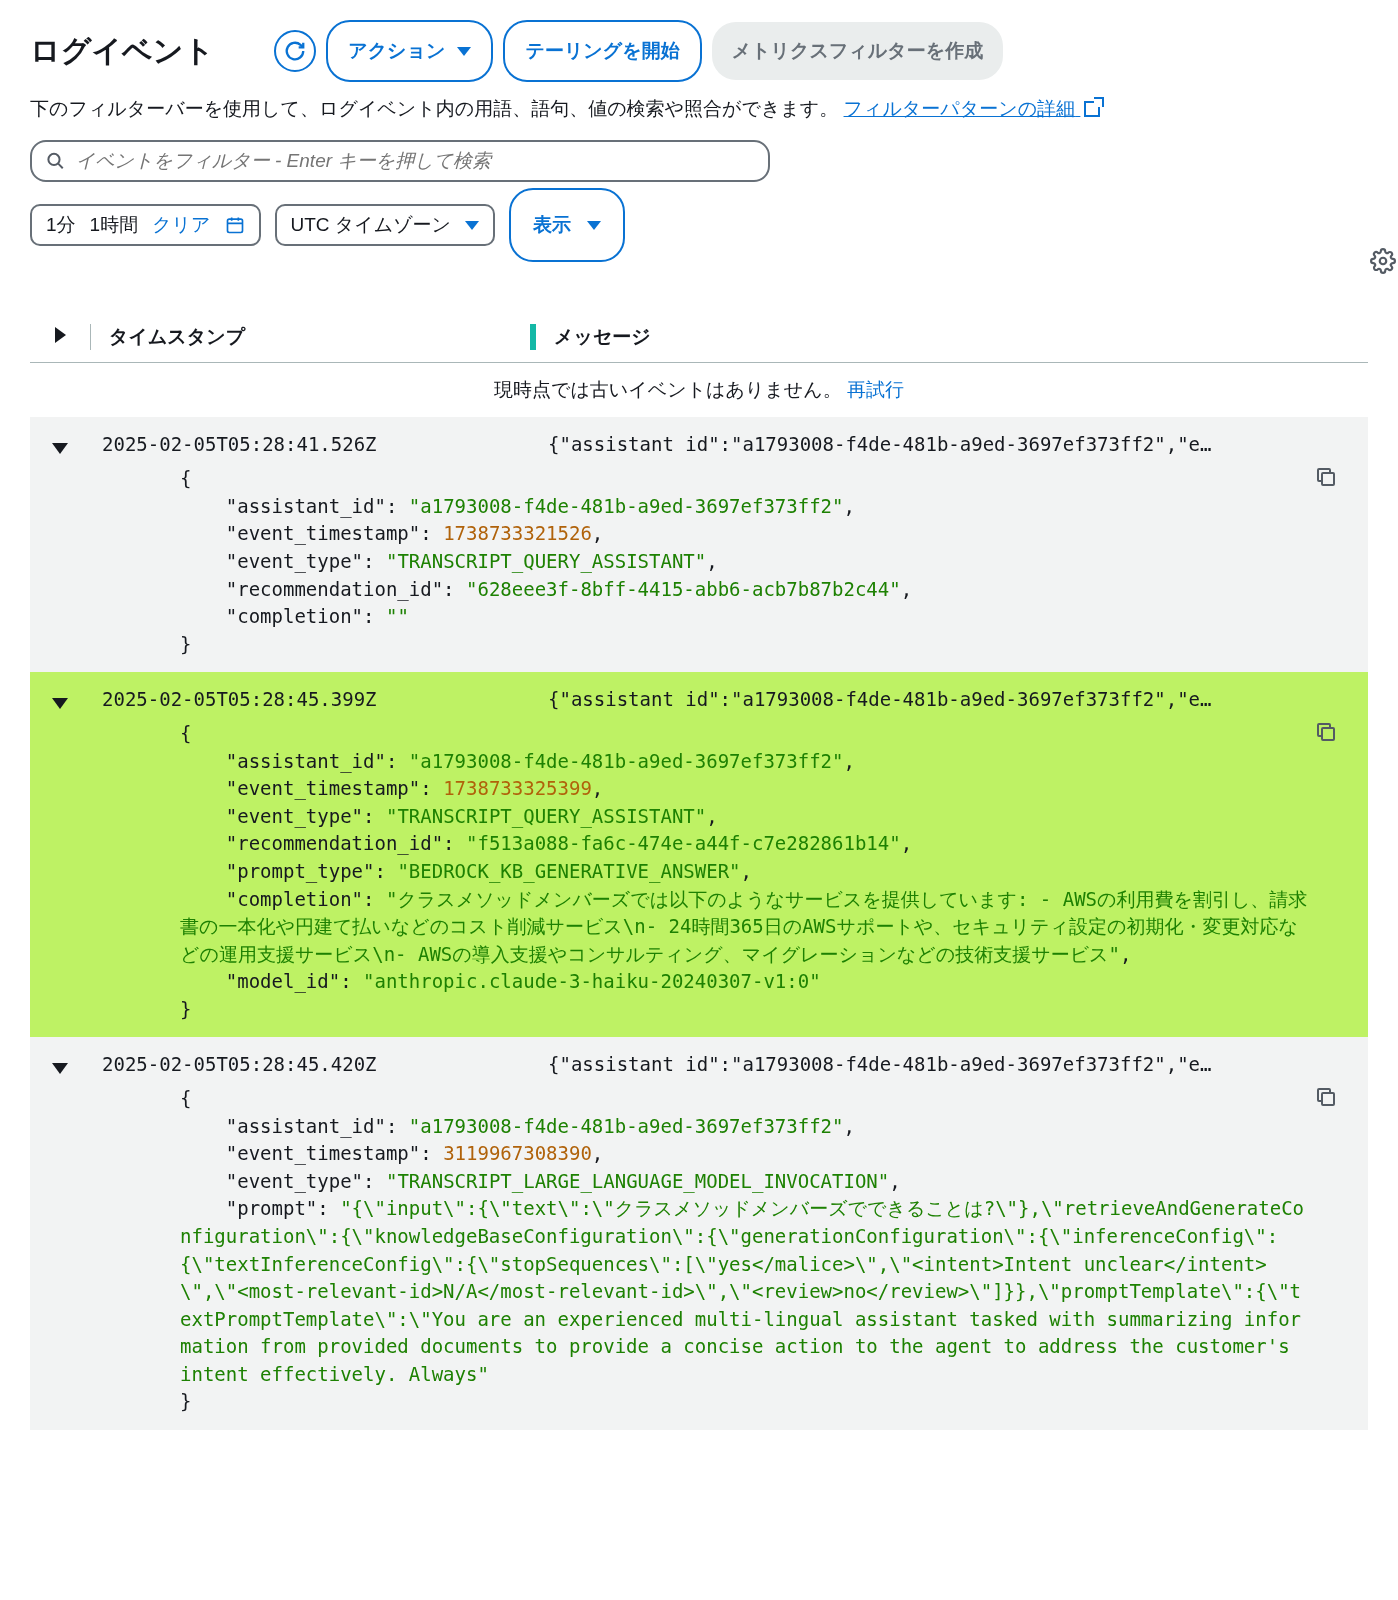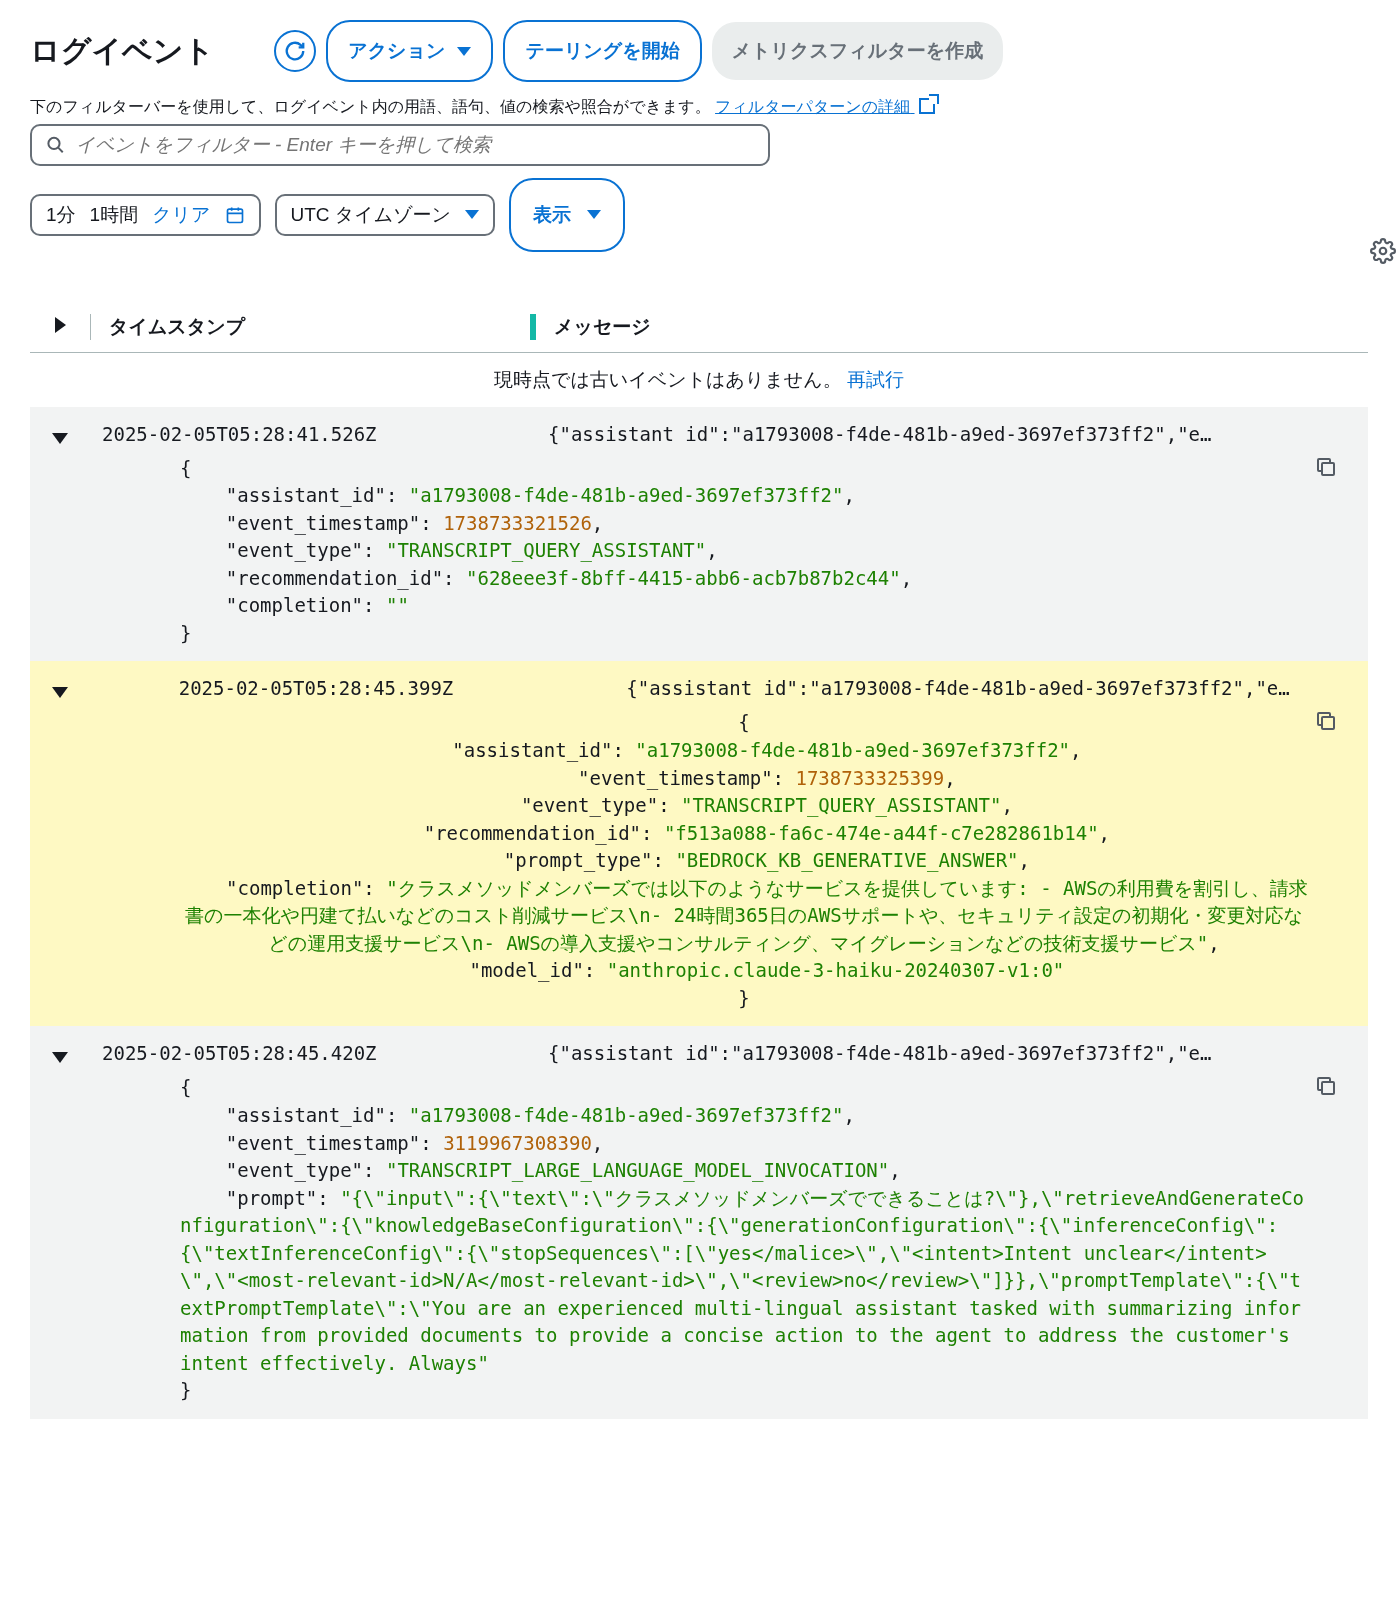--- a/index.html
+++ b/index.html
@@ -3,25 +3,25 @@
 <meta charset="utf-8">
 <style>
 * { box-sizing: border-box; margin: 0; padding: 0; }
 body { font-family: -apple-system, BlinkMacSystemFont, "Segoe UI", sans-serif; font-size: 19px; color: #16191f; background: #fff; padding: 20px 30px; width: 1398px; }
 .header-row { display: flex; align-items: center; gap: 10px; margin-bottom: 12px; flex-wrap: wrap; }
 .page-title { font-size: 30px; font-weight: 700; margin-right: 50px; }
 .icon-btn { width: 42px; height: 42px; border: 2px solid #0972d3; border-radius: 50%; background: #fff; display: inline-flex; align-items: center; justify-content: center; cursor: pointer; }
 .btn { border: 2px solid #0972d3; background: #fff; color: #0972d3; font-weight: 700; font-size: 19px; padding: 16px 20px; border-radius: 24px; cursor: pointer; display: inline-flex; align-items: center; gap: 12px; }
 .btn-disabled { border: none; background: #eaeded; color: #687078; cursor: default; }
 .caret-down { width: 0; height: 0; border-left: 7px solid transparent; border-right: 7px solid transparent; border-top: 9px solid #0972d3; display: inline-block; }
-.subtitle { font-size: 16px; color: #16191f; margin-bottom: 4px; line-height: 1.6; }
+.subtitle { font-size: 19px; color: #16191f; margin-bottom: 16px; line-height: 1.6; }
 .link { color: #0972d3; text-decoration: underline; cursor: pointer; }
 .ext-icon { display: inline-block; width: 16px; height: 16px; border: 2px solid #0972d3; position: relative; margin-left: 4px; vertical-align: -2px; }
 .ext-icon::after { content: ""; position: absolute; top: -6px; right: -6px; width: 8px; height: 8px; background: #fff; border-top: 2px solid #0972d3; border-right: 2px solid #0972d3; }
-.search-box { display: flex; align-items: center; border: 2px solid #687078; border-radius: 10px; padding: 8px 14px; width: 740px; margin-bottom: 12px; }
+.search-box { display: flex; align-items: center; border: 2px solid #687078; border-radius: 16px; padding: 8px 14px; width: 740px; margin-bottom: 6px; }
 .search-box input { border: none; outline: none; font-size: 19px; width: 100%; font-style: italic; color: #687078; }
 .controls-row { display: flex; align-items: center; gap: 14px; position: relative; }
 .box { border: 2px solid #687078; border-radius: 10px; padding: 6px 14px; display: inline-flex; align-items: center; gap: 14px; font-size: 19px; background: #fff; }
 .display-btn { border: 2px solid #0972d3; border-radius: 24px; padding: 22px 22px; display: inline-flex; align-items: center; gap: 16px; font-weight: 700; color: #0972d3; cursor: pointer; font-size: 19px; }
 .gear { position: absolute; right: -28px; top: 60px; cursor: pointer; }
 .table-header { display: flex; align-items: center; border-bottom: 1px solid #aab7b8; padding: 12px 0; margin-top: 50px; }
 .th-expand { width: 60px; text-align: center; }
 .th-ts { width: 440px; font-weight: 700; font-size: 19px; padding-left: 18px; border-left: 1px solid #aab7b8; }
 .th-msg { flex: 1; font-weight: 700; font-size: 19px; padding-left: 18px; border-left: 6px solid #14b8a6; }
 .no-older { text-align: center; padding: 14px 0; font-size: 19px; }
@@ -127,21 +127,21 @@
             <rect x="8" y="8" width="12" height="12" rx="1"></rect>
             <path d="M16 8V5a1 1 0 0 0-1-1H5a1 1 0 0 0-1 1v10a1 1 0 0 0 1 1h3"></path>
           </svg></span>{
     <span class="key">"assistant_id"</span>: <span class="str">"a1793008-f4de-481b-a9ed-3697ef373ff2"</span>,
     <span class="key">"event_timestamp"</span>: <span class="num">1738733321526</span>,
     <span class="key">"event_type"</span>: <span class="str">"TRANSCRIPT_QUERY_ASSISTANT"</span>,
     <span class="key">"recommendation_id"</span>: <span class="str">"628eee3f-8bff-4415-abb6-acb7b87b2c44"</span>,
     <span class="key">"completion"</span>: <span class="str">""</span>
 }</div>
     </div>
-    <div class="expanded-block" style="background: #fef9c3; text-align: center;">
+    <div class="expanded-block" style="background: #bef264;">
       <div class="log-row">
         <div class="exp-cell"><span class="down-tri"></span></div>
         <div class="ts-cell">2025-02-05T05:28:45.399Z</div>
         <div class="msg-cell">{"assistant_id":"a1793008-f4de-481b-a9ed-3697ef373ff2","e…</div>
       </div>
       <div class="json-body"><span class="copy-icon"><svg class="svg-i" width="24" height="24" viewBox="0 0 24 24" fill="none" stroke="#545b64" stroke-width="2">
             <rect x="8" y="8" width="12" height="12" rx="1"></rect>
             <path d="M16 8V5a1 1 0 0 0-1-1H5a1 1 0 0 0-1 1v10a1 1 0 0 0 1 1h3"></path>
           </svg></span>{
     <span class="key">"assistant_id"</span>: <span class="str">"a1793008-f4de-481b-a9ed-3697ef373ff2"</span>,

